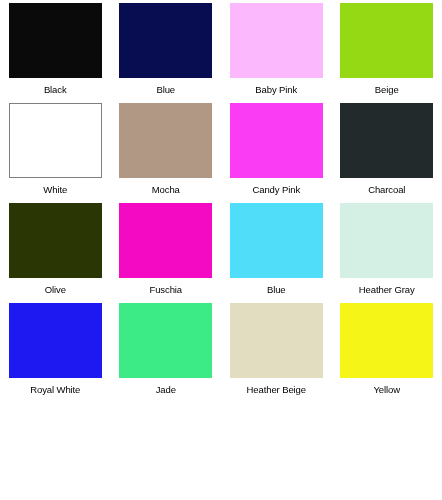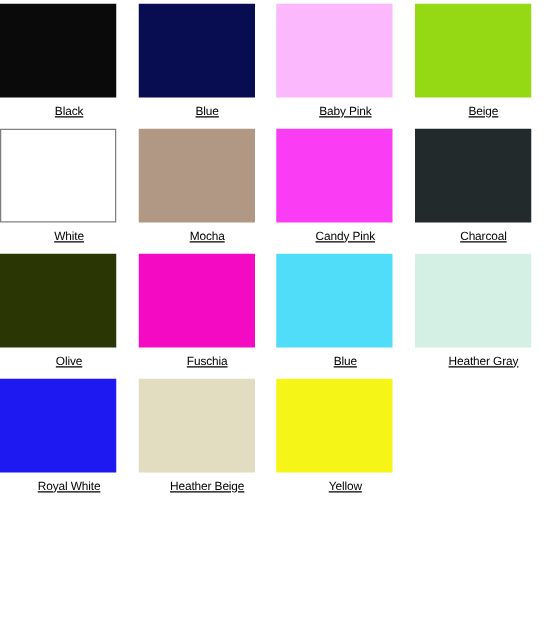--- a/index.html
+++ b/index.html
@@ -24,23 +24,23 @@
     display: grid;
     grid-template-columns: repeat(4, 110.5px);
     grid-template-rows: repeat(5, 100px);
     width: 442px;
     height: 500px;
   }
   .swatch-cell {
     position: relative;
     display: flex;
     flex-direction: column;
+    align-items: center;
     justify-content: flex-start;
     box-sizing: border-box;
-    text-decoration: underline;
   }
   .swatch-chip {
     width: 93px;
     height: 75px;
     box-sizing: border-box;
     margin-top: 3px;
     flex: 0 0 auto;
   }
   .swatch-chip.bordered {
     border: 1.5px solid #7f7f7f;
@@ -111,20 +111,24 @@
       </div>
       <div class="swatch-cell">
         <div class="swatch-chip" style="background-color: rgb(212, 240, 228);"></div>
         <div class="swatch-label">Heather Gray</div>
       </div>
       <div class="swatch-cell">
         <div class="swatch-chip" style="background-color: rgb(29, 25, 240);"></div>
         <div class="swatch-label">Royal White</div>
       </div>
       <div class="swatch-cell">
+        <div class="swatch-chip" style="background-color: rgb(61, 235, 134);"></div>
+        <div class="swatch-label">Jade</div>
+      </div>
+      <div class="swatch-cell">
         <div class="swatch-chip" style="background-color: rgb(226, 220, 192);"></div>
         <div class="swatch-label">Heather Beige</div>
       </div>
       <div class="swatch-cell">
         <div class="swatch-chip" style="background-color: rgb(245, 245, 23);"></div>
         <div class="swatch-label">Yellow</div>
       </div>
       <div class="swatch-cell empty">
         <div class="swatch-chip" style="background-color: rgb(255, 255, 255);"></div>
         <div class="swatch-label"></div>

